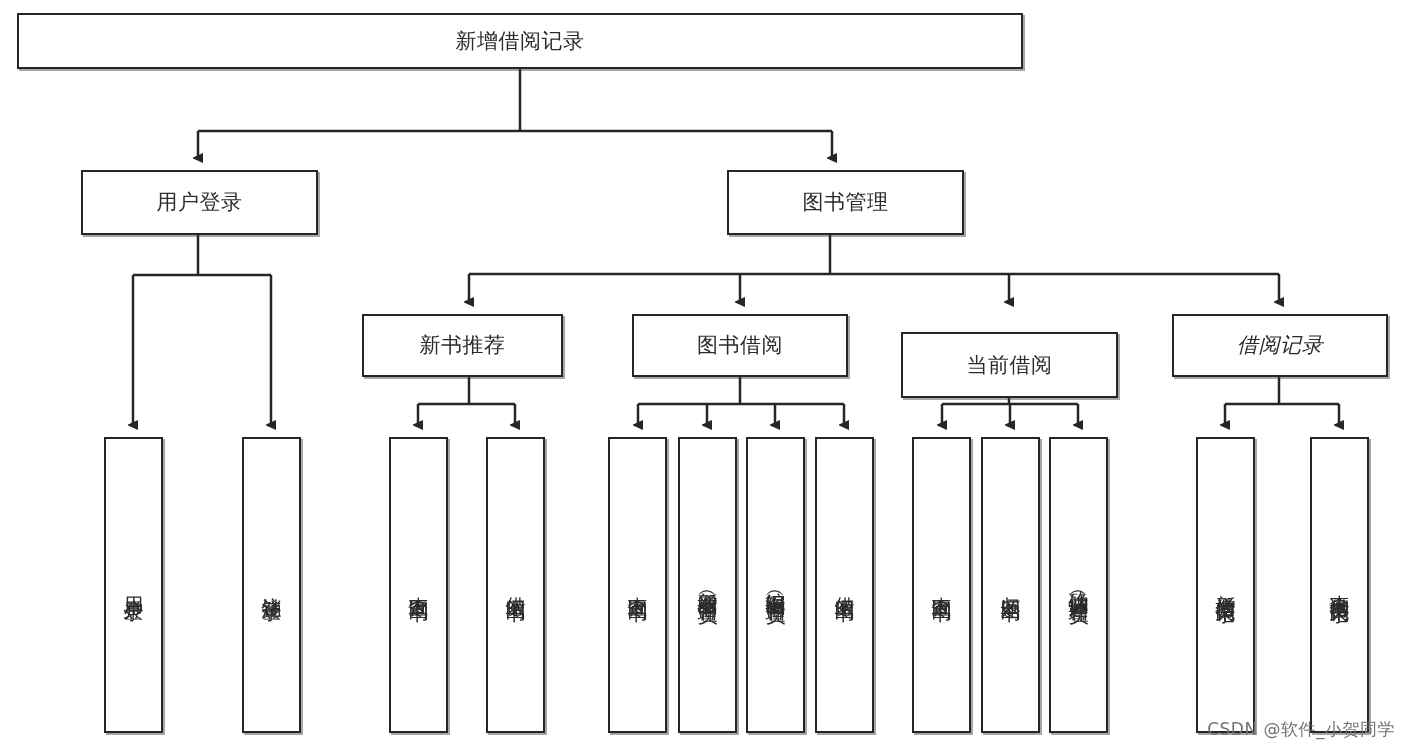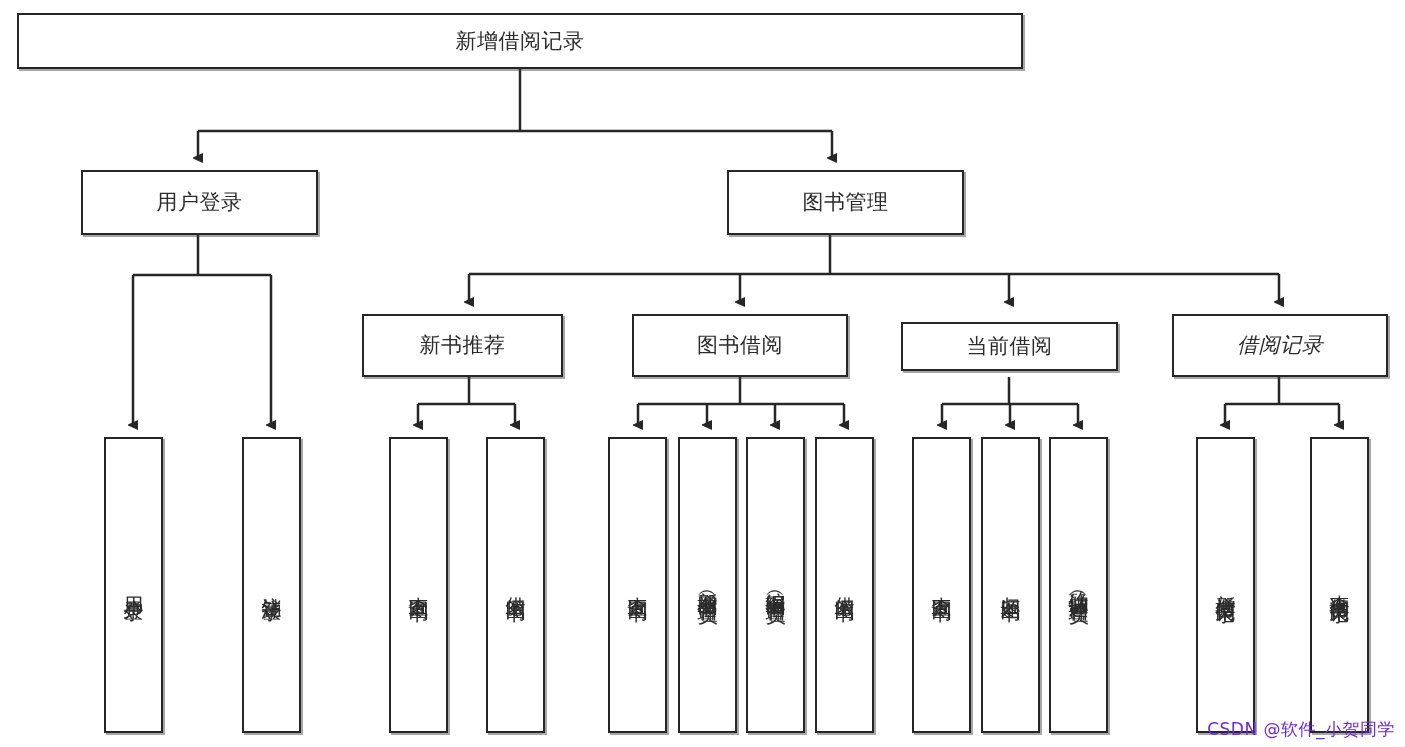--- a/index.html
+++ b/index.html
@@ -54,21 +54,21 @@
     line-height: 1.35;
     letter-spacing: 2px;
     white-space: nowrap;
     max-height: 100%;
   }
   .watermark {
     position: absolute;
     right: 10px;
     bottom: 6px;
     font-size: 17px;
-    color: #6d28d9;
+    color: #737373;
     white-space: nowrap;
     letter-spacing: 0.5px;
   }
 </style>
 </head>
 <body>
 
 <div id="canvas">
 
   <svg class="connectors" viewBox="0 0 1405 747" xmlns="http://www.w3.org/2000/svg">
@@ -131,21 +131,21 @@
   <div class="node" style="left:712px; top:170px; width:237px; height:65px;margin-left:15px;">
     <span class="label">图书管理</span>
   </div>
 
   <div class="node" style="left:362px; top:314px; width:201px; height:63px;">
     <span class="label">新书推荐</span>
   </div>
   <div class="node" style="left:632px; top:314px; width:216px; height:63px;">
     <span class="label">图书借阅</span>
   </div>
-  <div class="node" style="left:901px; top:322px; width:217px; height:49px;">
+  <div class="node" style="left:901px; top:332px; width:217px; height:66px;">
     <span class="label">当前借阅</span>
   </div>
   <div class="node" style="left:1172px; top:314px; width:216px; height:63px;font-style:italic;">
     <span class="label">借阅记录</span>
   </div>
 
   <div class="node leaf" style="left:104px; top:437px; width:59px; height:296px;">
     <span class="label">用户登录</span>
   </div>
   <div class="node leaf" style="left:242px; top:437px; width:59px; height:296px;">

